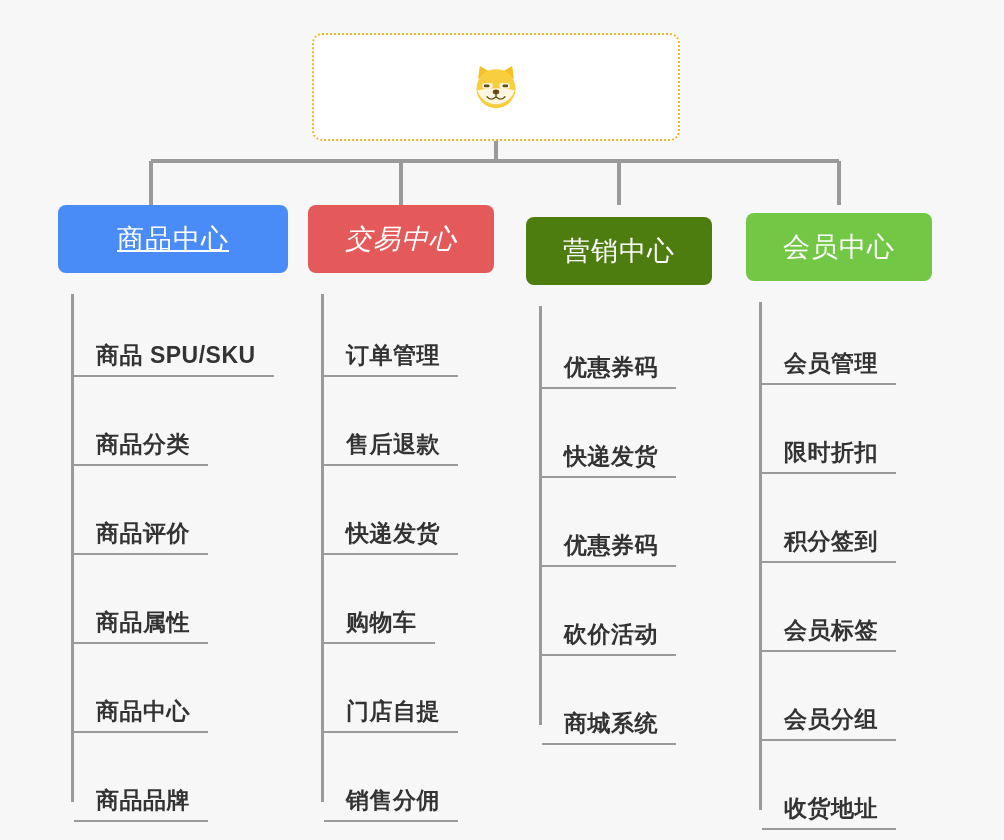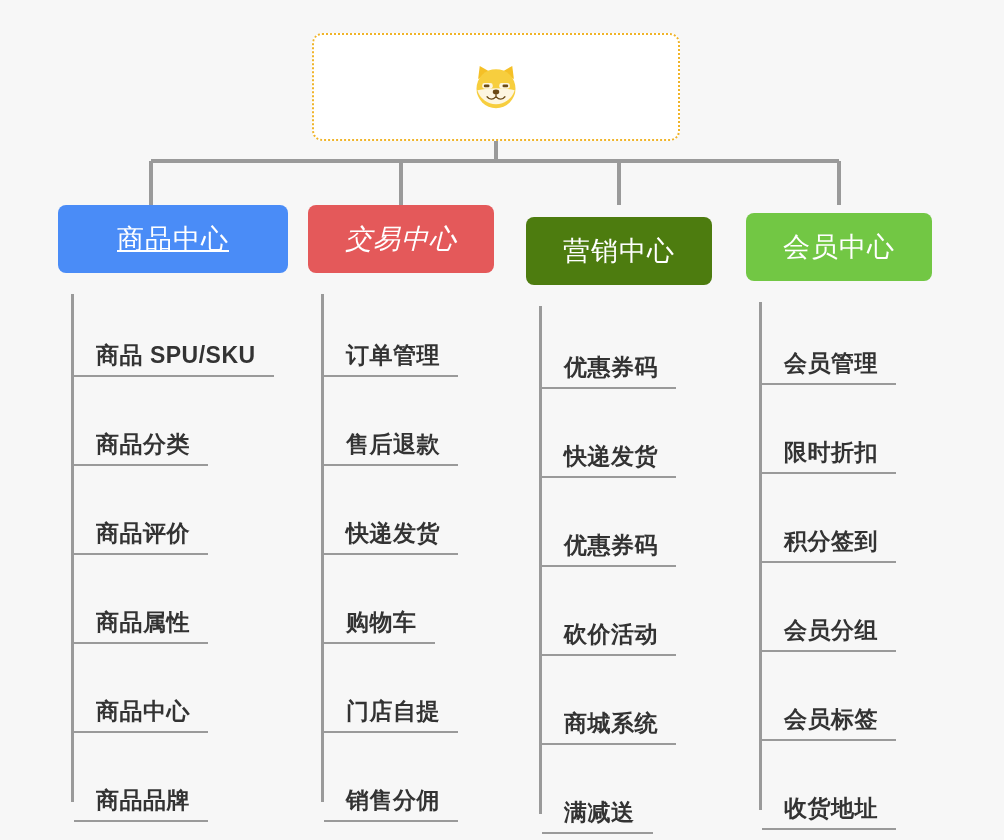--- a/index.html
+++ b/index.html
@@ -235,45 +235,42 @@
       </div>
       <div class="leaf-item">
         <span class="leaf-label">优惠券码</span>
       </div>
       <div class="leaf-item">
         <span class="leaf-label">砍价活动</span>
       </div>
       <div class="leaf-item">
         <span class="leaf-label">商城系统</span>
       </div>
-      <div class="leaf-item">
-        <span class="leaf-label">满减送</span>
-      </div>
     </div>
   </div>
 
   <div class="branch branch-4">
     <div class="branch-header">
       <span>会员中心</span>
     </div>
     <div class="leaf-list">
       <div class="leaf-item">
         <span class="leaf-label">会员管理</span>
       </div>
       <div class="leaf-item">
         <span class="leaf-label">限时折扣</span>
       </div>
       <div class="leaf-item">
         <span class="leaf-label">积分签到</span>
       </div>
       <div class="leaf-item">
+        <span class="leaf-label">会员标签</span>
+      </div>
+      <div class="leaf-item">
         <span class="leaf-label">会员分组</span>
       </div>
       <div class="leaf-item">
-        <span class="leaf-label">会员标签</span>
-      </div>
-      <div class="leaf-item">
         <span class="leaf-label">收货地址</span>
       </div>
     </div>
   </div>
 
 </div>
 
 </body></html>

